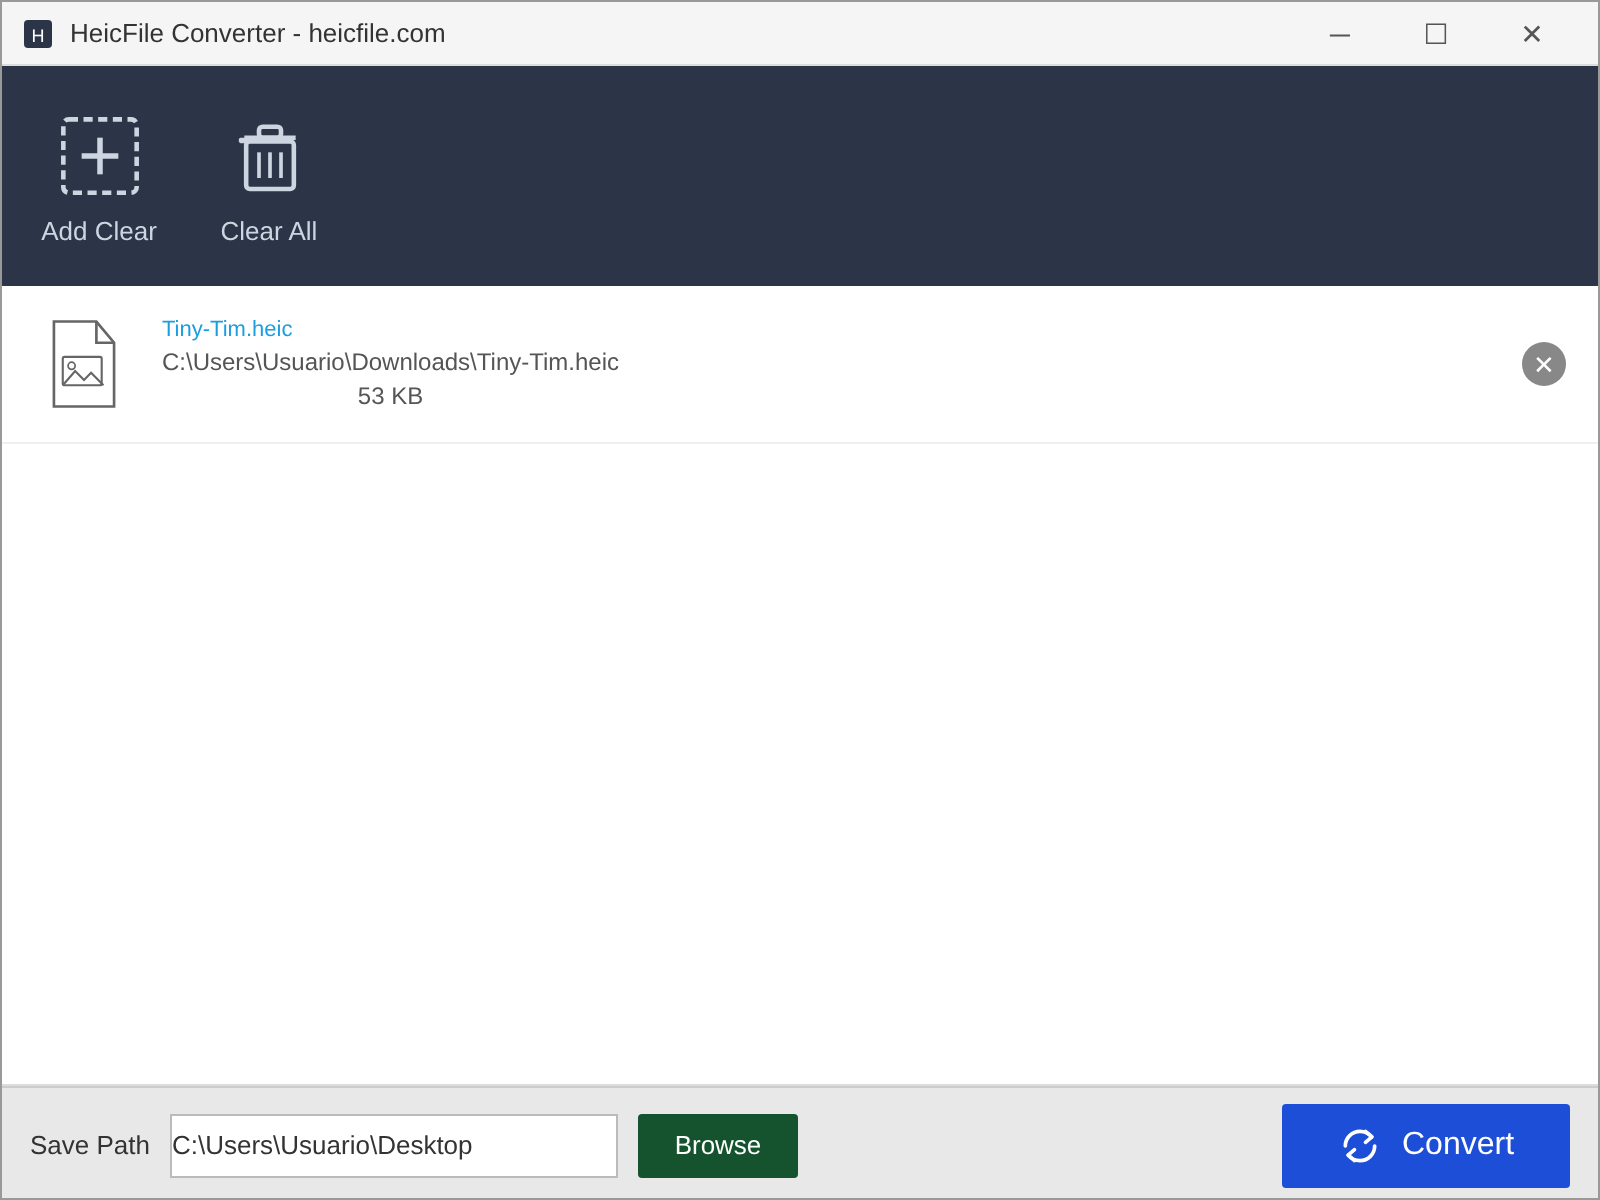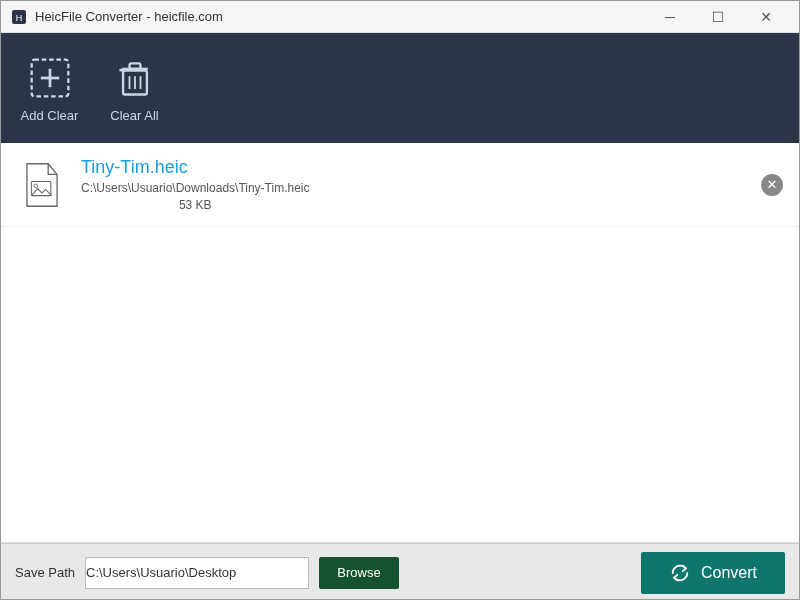--- a/index.html
+++ b/index.html
@@ -120,21 +120,21 @@
       stroke: #555;
       fill: none;
       stroke-width: 1.5;
     }
     .file-info {
       display: flex;
       flex-direction: column;
       gap: 3px;
     }
     .file-name {
-      font-size: 18px;
+      font-size: 11px;
       color: #1a9ee0;
       font-weight: 400;
     }
     .file-path {
       font-size: 12px;
       color: #555;
     }
     .file-size {
       font-size: 12px;
       color: #555;
@@ -195,21 +195,21 @@
       cursor: pointer;
       font-size: 13px;
       border-radius: 2px;
     }
 
     .spacer { flex: 1; }
 
     .convert-btn {
       height: 42px;
       padding: 0 28px;
-      background: #0f766e;
+      background: #1d4ed8;
       color: white;
       border: none;
       cursor: pointer;
       font-size: 16px;
       font-weight: 500;
       display: flex;
       align-items: center;
       gap: 10px;
       border-radius: 2px;
     }

